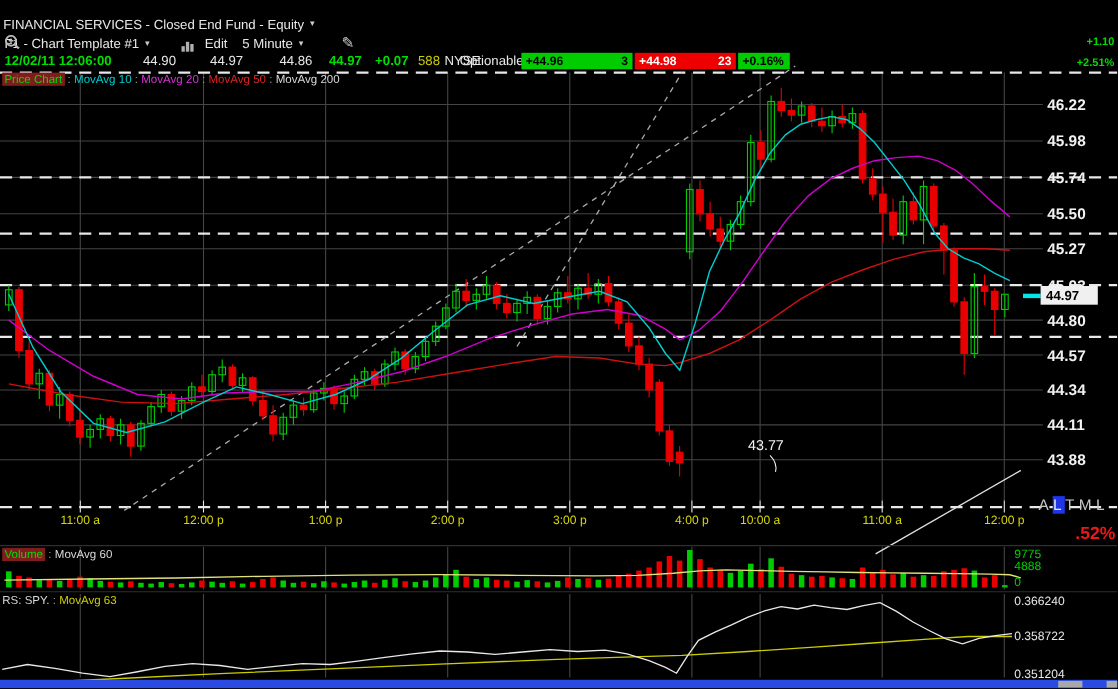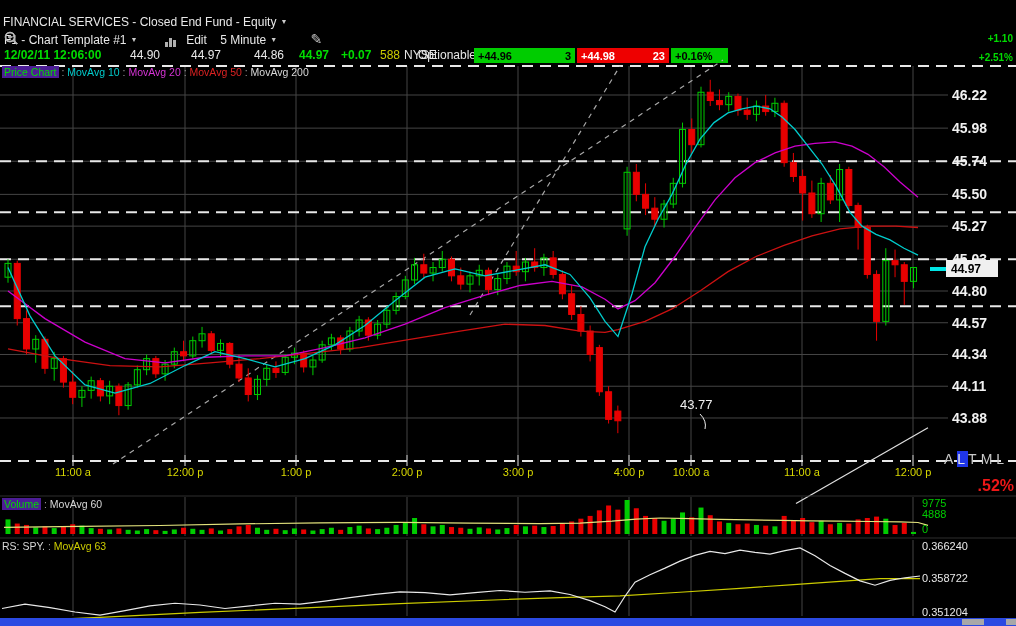--- a/index.html
+++ b/index.html
@@ -13,24 +13,24 @@
   .bars-icon{display:inline-block;margin:0 6px 0 14px;}
   .bars-icon i{display:inline-block;width:3px;background:#b0b0b0;margin-right:1px;vertical-align:bottom;}
   .tool{margin-right:10px;}
   .q{top:48px;font-size:12px;color:#e8e8e8;white-space:nowrap;}
   .qgreen{color:#00dd00;font-weight:bold;}
   .qyellow{color:#cccc00;}
   .box{top:48px;height:15px;display:flex;align-items:center;justify-content:space-between;
        font-size:11px;font-weight:bold;padding:0 4px;box-sizing:border-box;}
   .box-bid{left:474px;width:101px;background:#00cc00;color:#000;}
   .box-ask{left:577px;width:92px;background:#ee0000;color:#fff;}
-  .box-pct{left:671px;width:57px;background:#00cc00;color:#000;}
+  .box-pct{left:671px;width:47px;background:#00cc00;color:#000;}
   .hdr-right{right:3px;text-align:center;font-size:10px;font-weight:bold;color:#00dd00;}
   .legend{font-size:10.5px;white-space:nowrap;z-index:5;}
-  .chip{background:#4c1d95;padding:0 2px;}
+  .chip{background:#7f1d1d;padding:0 2px;}
   .sep{color:#9a9a9a;}
   .lg-green{color:#00dd00;} .lg-cyan{color:#00cccc;} .lg-mag{color:#d733d7;}
   .lg-red{color:#dd2222;margin-top:23px;} .lg-white{color:#d8d8d8;margin-top:32px;} .lg-yel{color:#cccc00;}
   .watermark{top:451px;left:944px;font-size:14px;color:#c8c8c8;letter-spacing:4px;z-index:6;white-space:nowrap;}
   .wm-hl{background:#1f35e8;color:#e8e8e8;}
   .redpct{top:477px;right:2px;font-size:16px;font-weight:bold;color:#ee1717;z-index:6;margin-left:24px;}
   .bluebar{top:618px;left:0;width:1016px;height:8px;background:#2b4ae2;z-index:7;}
   .scroll1{top:619px;left:962px;width:22px;height:6px;background:#a8a8a8;z-index:8;}
   .scroll2{top:619px;left:1006px;width:10px;height:6px;background:#a8a8a8;z-index:8;}
   svg{position:absolute;top:0;left:0;z-index:1;}

